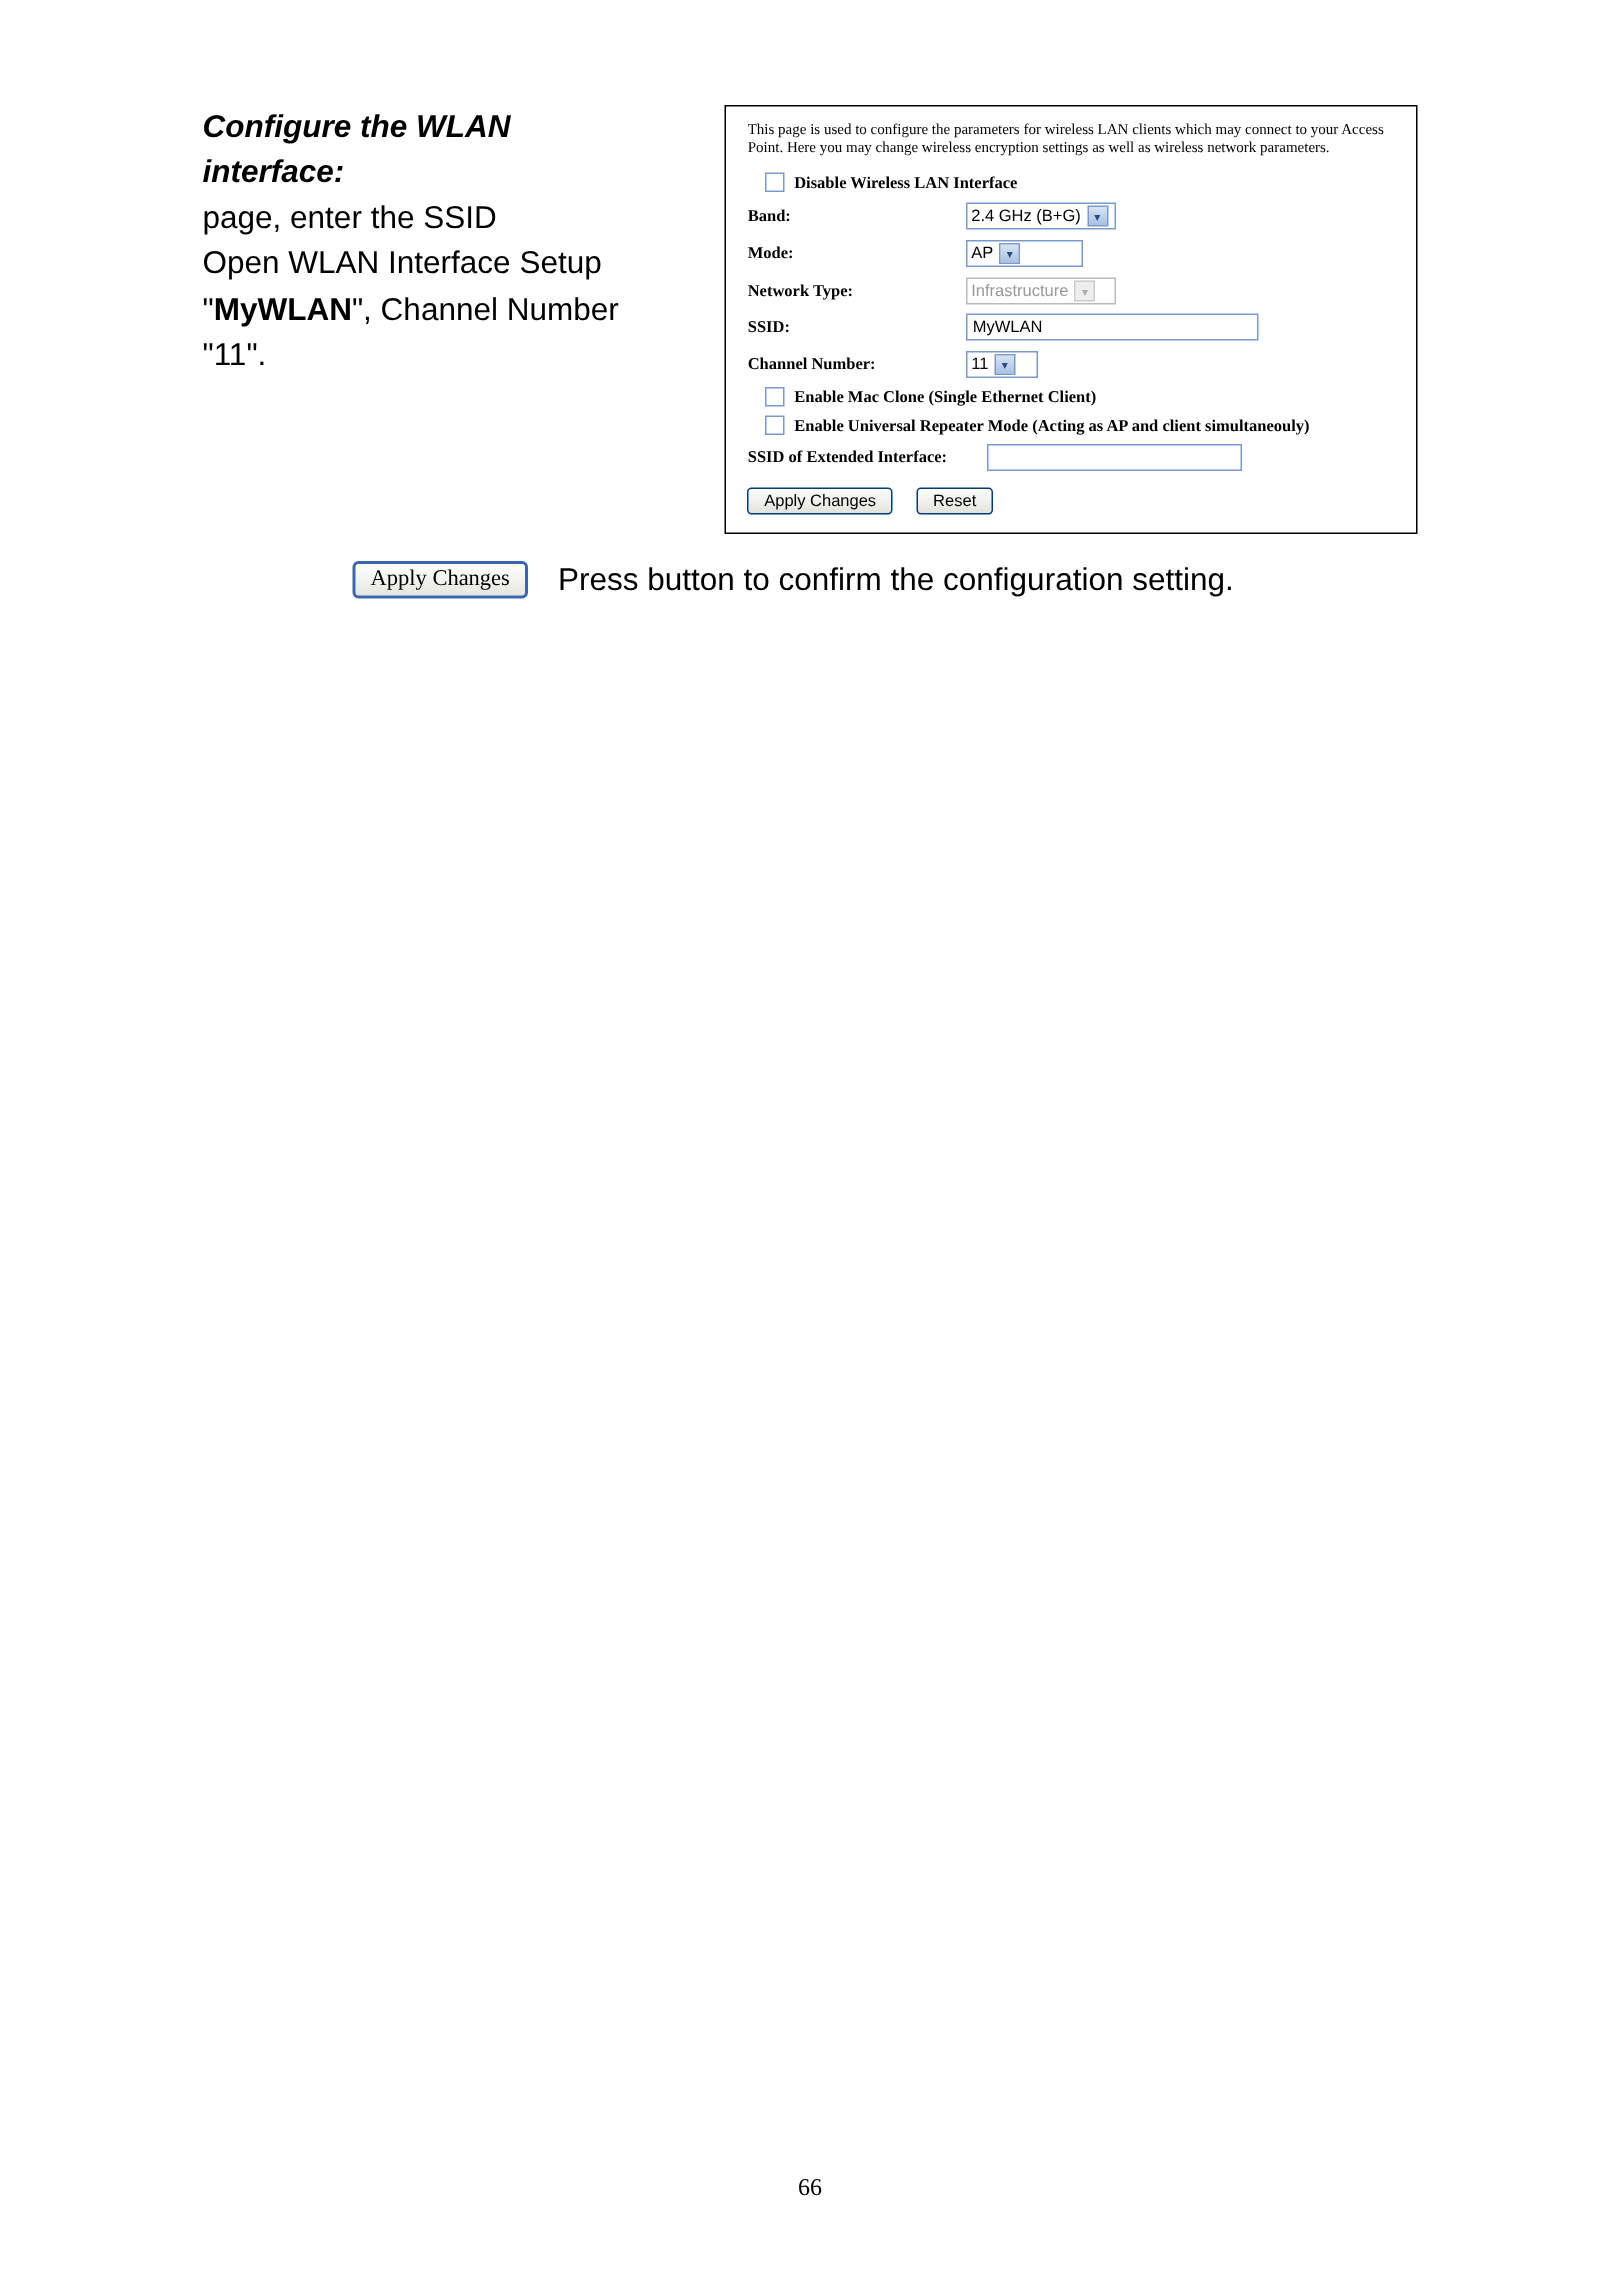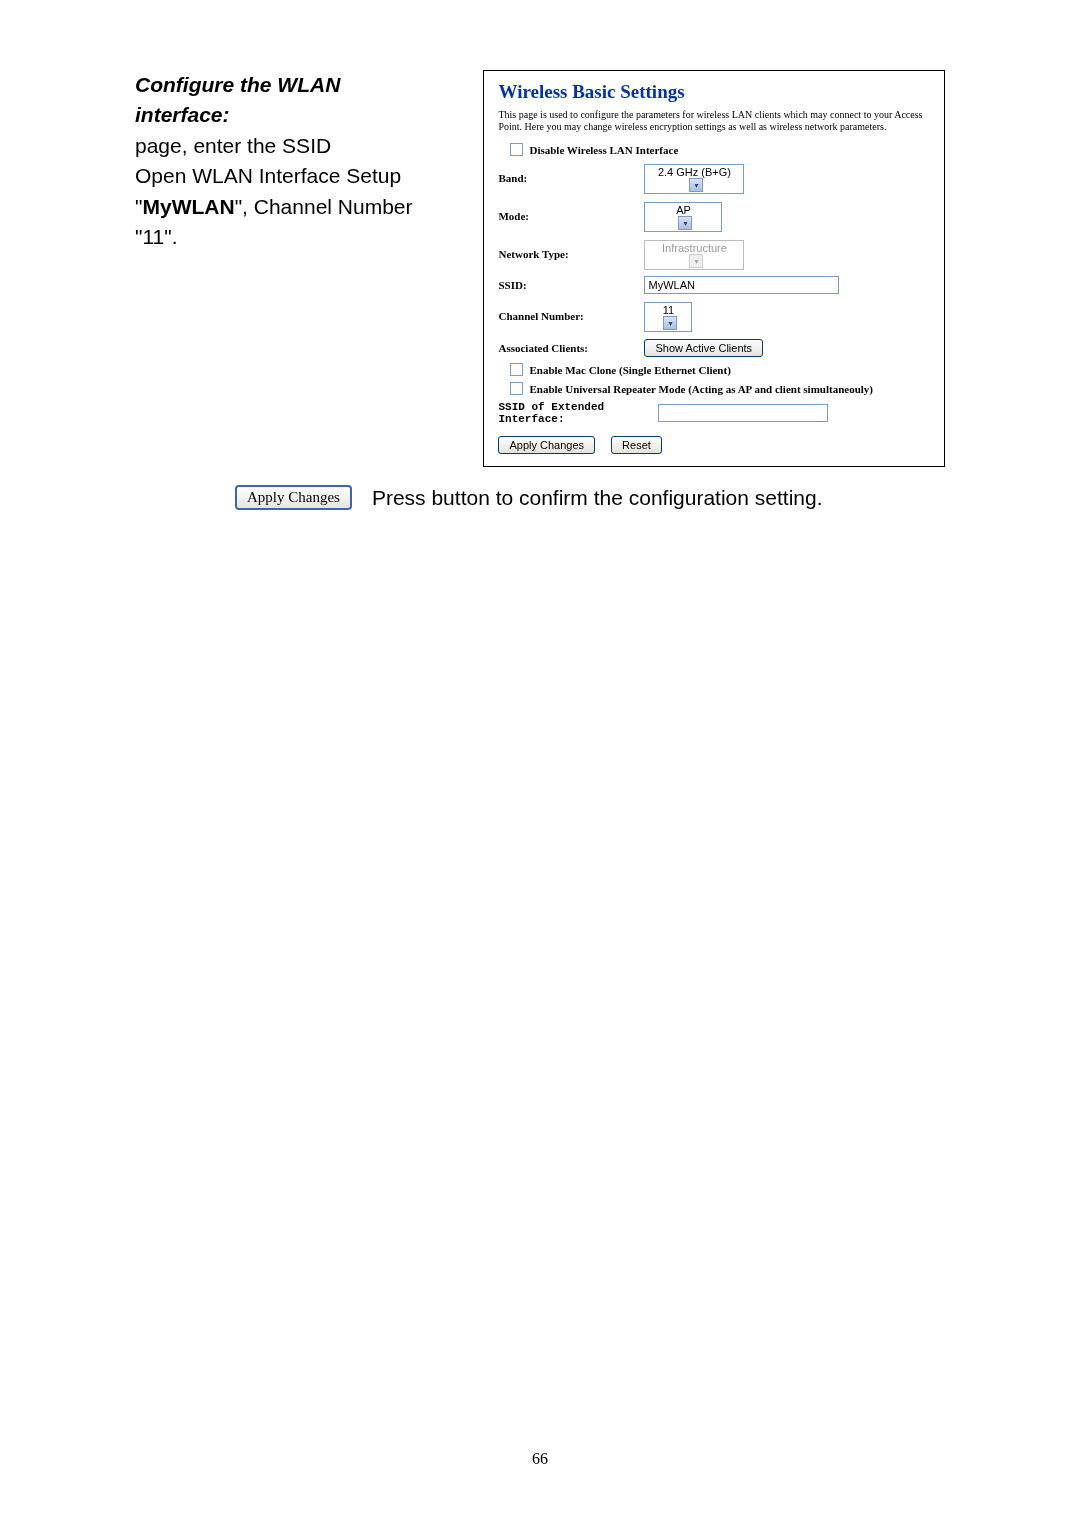--- a/index.html
+++ b/index.html
@@ -84,21 +84,20 @@
     flex-shrink: 0;
   }
   .fake-select {
     border: 1px solid #7a9acb;
     background: #fff;
     font-size: 11px;
     font-family: Arial, sans-serif;
     padding: 1px 2px;
     display: inline-flex;
     align-items: center;
-    flex-direction: column;
   }
   .fake-select.disabled { color: #999; border-color: #bbb; }
   .sel-arrow {
     width: 14px;
     height: 14px;
     background: linear-gradient(#d7e4f2, #a9c1e6);
     border: 1px solid #7a9acb;
     margin-left: 4px;
     display: inline-flex;
     align-items: center;
@@ -156,41 +155,40 @@
     text-align: center;
     top: 1450px;
     font-family: "Times New Roman", serif;
     font-size: 16px;
   }
   .ssid-ext-row { display: flex; align-items: center; margin-bottom: 6px; }
   .ssid-ext-row .label {
     width: 160px;
     font-size: 11px;
     font-weight: bold;
-    font-family: Liberation Mono, monospace;
+    font-family: Liberation Serif, serif;
   }
 </style>
 </head>
 <body>
 
 <div class="page">
   <div class="two-col">
     <div class="left-text">
       <div class="heading">Configure the WLAN</div>
       <div class="heading">interface:</div>
       <div>page, enter the SSID</div>
       <div>Open WLAN Interface Setup</div>
       <div>
         <span>"</span><span class="bold">MyWLAN</span><span>", Channel Number</span>
       </div>
       <div>"11".</div>
     </div>
 
     <div class="settings-panel">
-      <div class="panel-title">Wireless Basic Settings</div>
       <div class="panel-desc">This page is used to configure the parameters for wireless LAN clients which may connect to your Access Point. Here you may change wireless encryption settings as well as wireless network parameters.</div>
 
       <div class="checkbox-row">
         <span class="cb"></span>
         <span>Disable Wireless LAN Interface</span>
       </div>
 
       <div class="form-row">
         <div class="label">Band:</div>
         <div class="ctrl">
@@ -231,26 +229,20 @@
       <div class="form-row">
         <div class="label">Channel Number:</div>
         <div class="ctrl">
           <span class="fake-select" style="width:48px;">
             <span>11</span>
             <span class="sel-arrow">▾</span>
           </span>
         </div>
       </div>
 
-      <div class="form-row">
-        <div class="label">Associated Clients:</div>
-        <div class="ctrl">
-          <span class="xp-button">Show Active Clients</span>
-        </div>
-      </div>
 
       <div class="checkbox-row">
         <span class="cb"></span>
         <span>Enable Mac Clone (Single Ethernet Client)</span>
       </div>
 
       <div class="checkbox-row">
         <span class="cb"></span>
         <span>Enable Universal Repeater Mode (Acting as AP and client simultaneouly)</span>
       </div>

